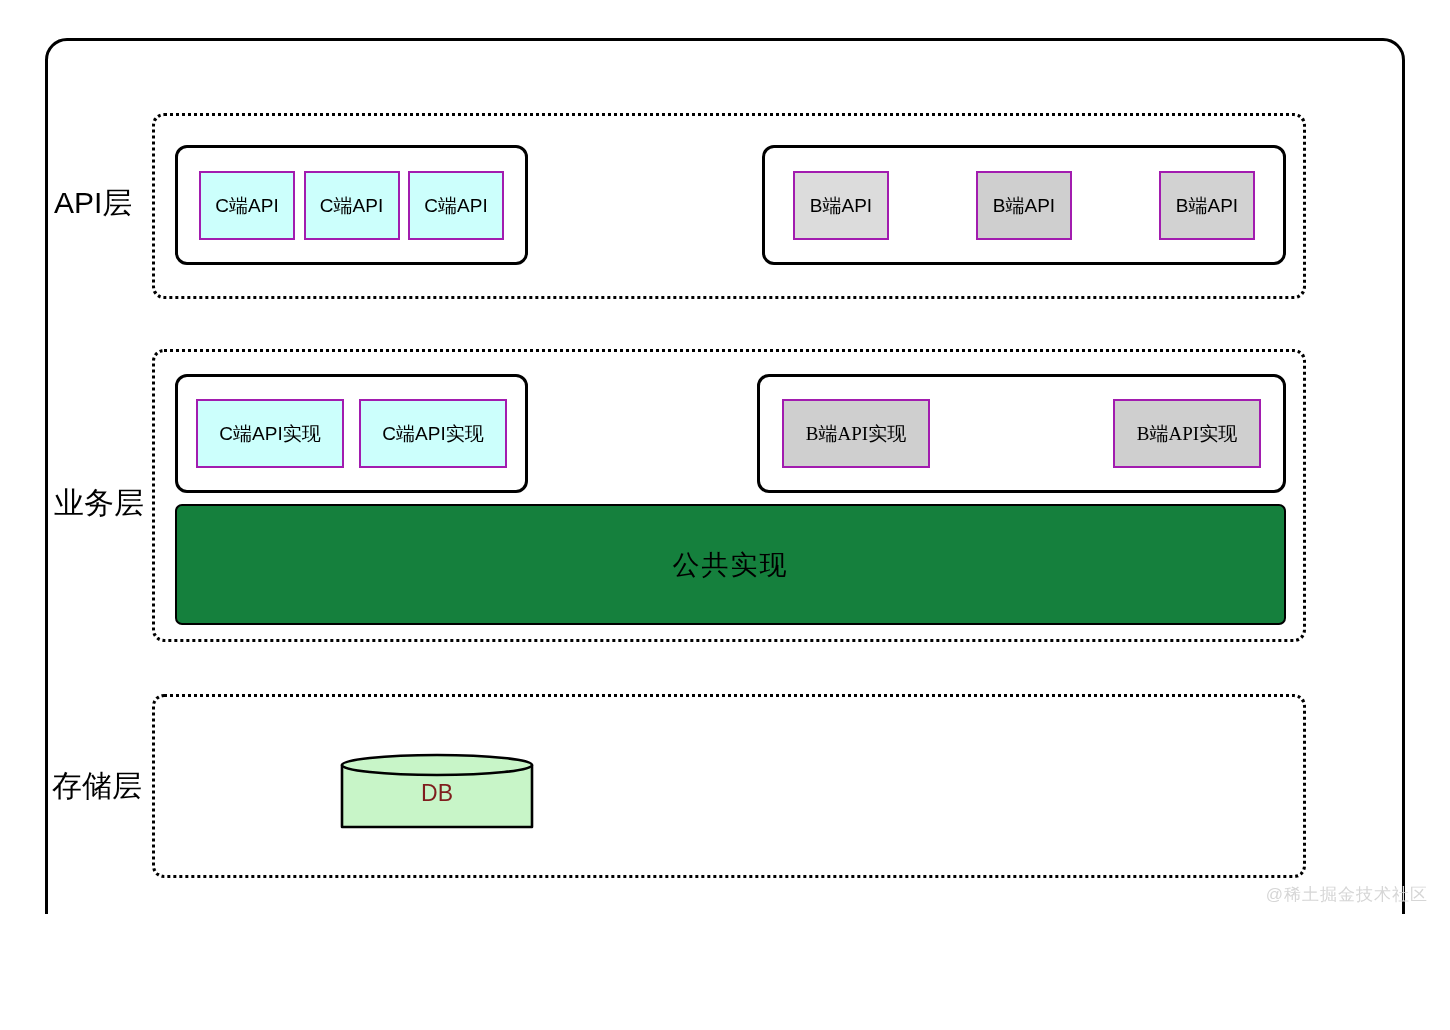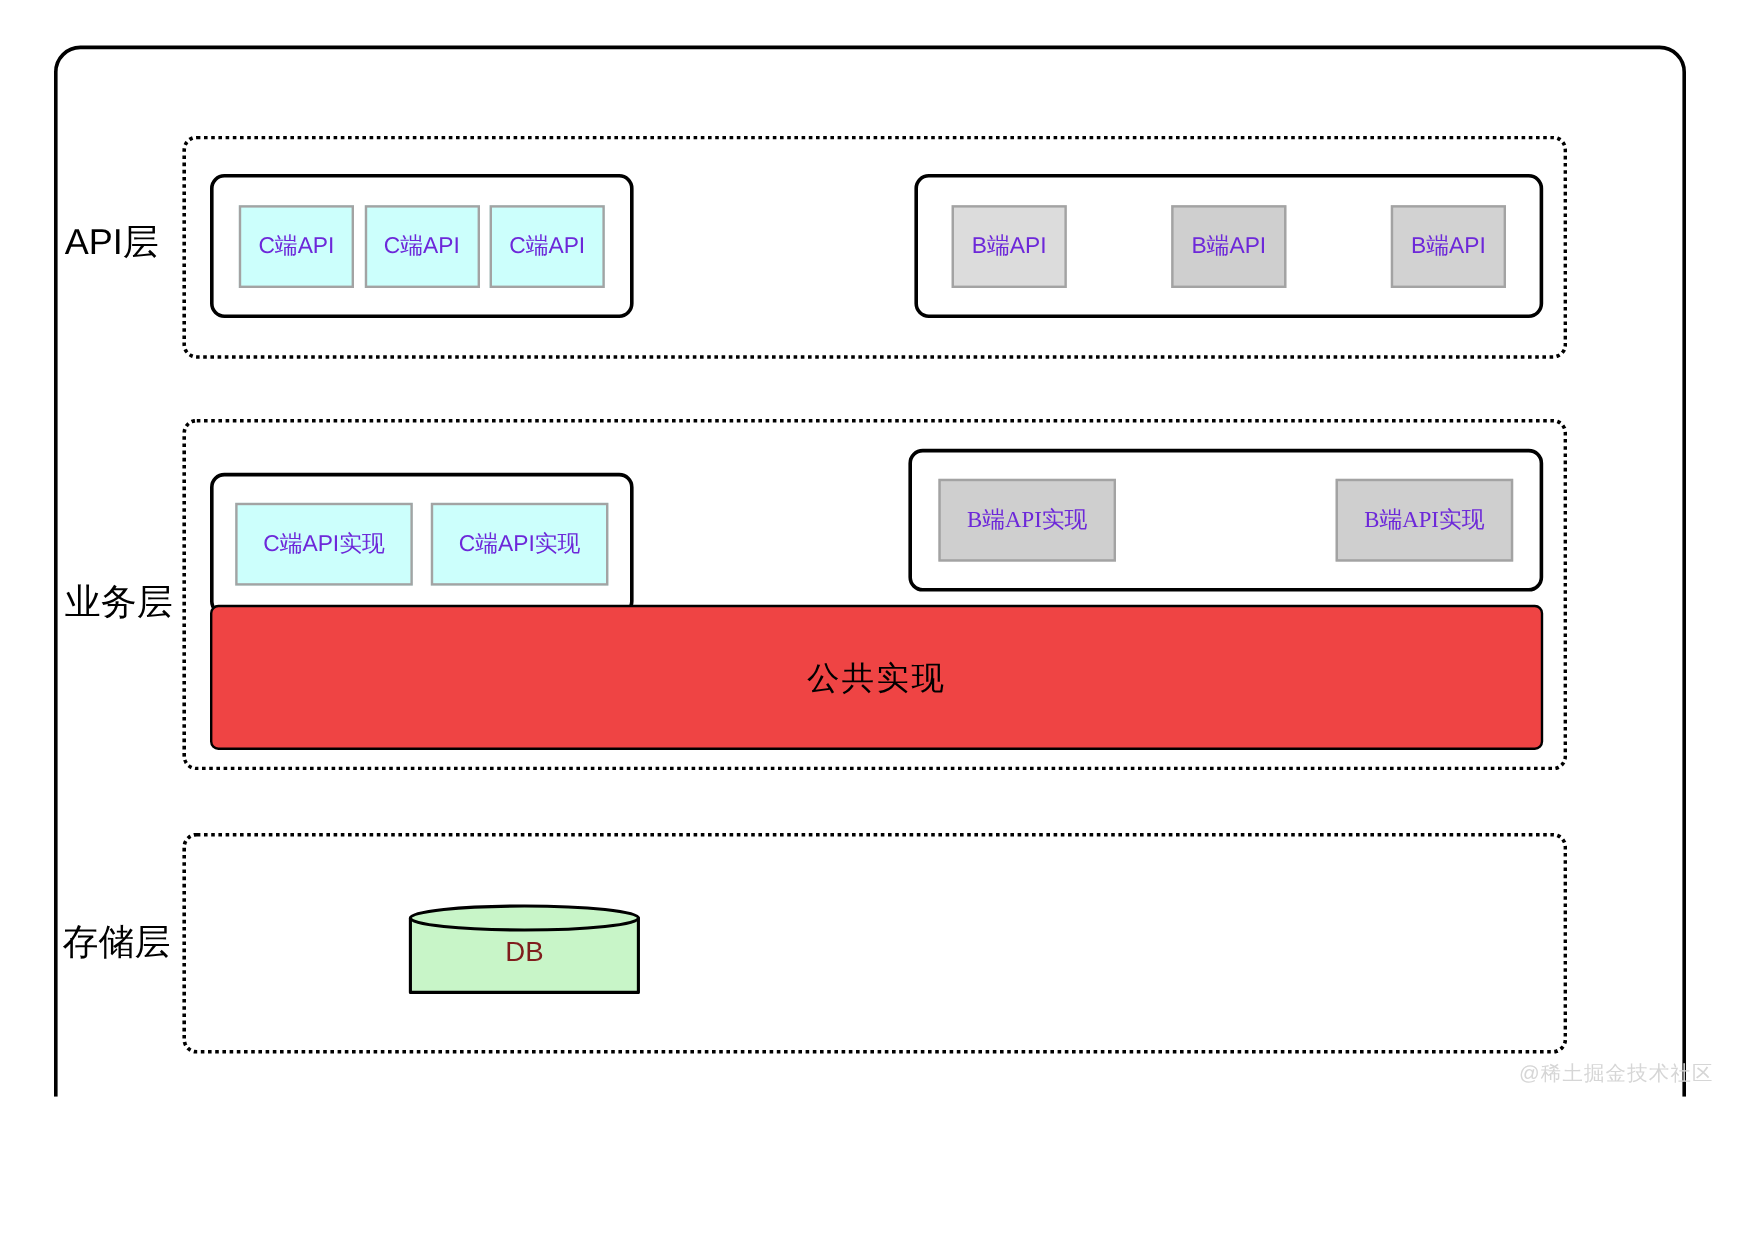--- a/index.html
+++ b/index.html
@@ -68,53 +68,53 @@
     box-sizing: border-box;
     background: #ffffff;
     display: flex;
     align-items: center;
   }
 
   .group-box.api-c  { left: 175px; top: 145px; width: 353px; height: 120px;
                       justify-content: space-between; padding: 0 21px; }
   .group-box.api-b  { left: 762px; top: 145px; width: 524px; height: 120px;
                       justify-content: space-between; padding: 0 28px; }
-  .group-box.biz-c  { left: 175px; top: 394px; width: 353px; height: 119px;
+  .group-box.biz-c  { left: 175px; top: 374px; width: 353px; height: 119px;
                       justify-content: space-between; padding: 0 18px; }
   .group-box.biz-b  { left: 757px; top: 374px; width: 529px; height: 119px;
                       justify-content: space-between; padding: 0 22px; font-family: Liberation Serif, serif; }
 
   
   .node-box {
-    border: 2px solid #a3a3a3;
+    border: 2px solid #a21caf;
     box-sizing: border-box;
     display: flex;
     align-items: center;
     justify-content: center;
     font-size: 19px;
     line-height: 1;
-    color: #6d28d9;
+    color: #000000;
     white-space: nowrap;
   }
   .node-box.small { width: 96px;  height: 69px; }
   .node-box.wide  { width: 148px; height: 69px; }
 
   .fill-cyan { background: #ccfffc; }
   .fill-gray-1 { background: #dcdcdc; }
   .fill-gray-2 { background: #cfcfcf; }
   .fill-gray-3 { background: #d2d2d2; }
 
   
   .common-bar {
     position: absolute;
     left: 175px;
     top: 504px;
     width: 1111px;
     height: 121px;
-    background: #ef4444;
+    background: #15803d;
     border: 2px solid #000000;
     border-radius: 7px;
     box-sizing: border-box;
     display: flex;
     align-items: center;
     justify-content: center;
     font-size: 27px;
     color: #000000;
     letter-spacing: 2px;
   }

